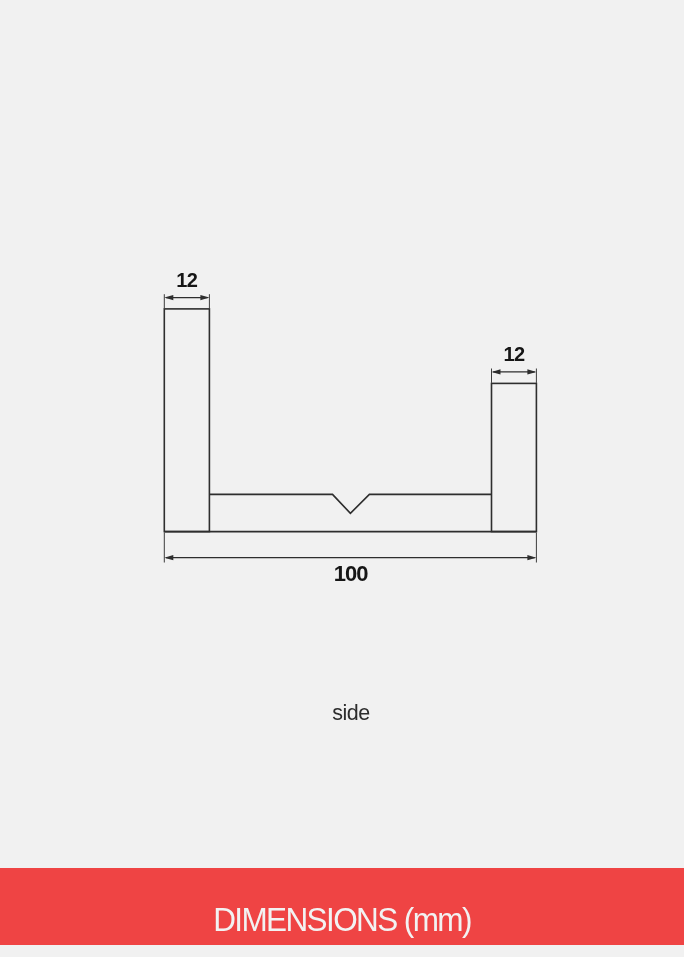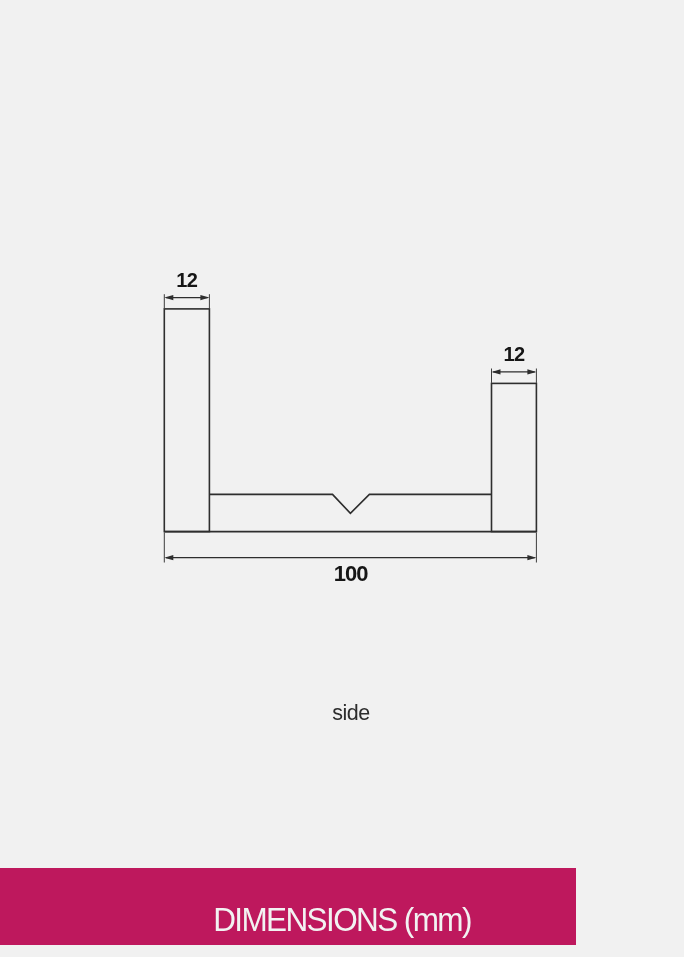--- a/index.html
+++ b/index.html
@@ -1,20 +1,20 @@
 <!DOCTYPE html>
 <html><head>
 <meta charset="utf-8">
 <style>
   html,body{margin:0;padding:0;}
   .stage,.footer{will-change:transform;transform:translateZ(0);}
   body{-webkit-font-smoothing:antialiased;width:684px;height:957px;background:#f1f1f1;overflow:hidden;
        font-family:"Liberation Sans", sans-serif;position:relative;}
   .stage{position:absolute;left:0;top:0;}
-  .footer{position:absolute;left:0;top:868px;width:576px;height:77px;background:#be185d;}
+  .footer{position:absolute;left:0;top:868px;width:684px;height:77px;background:#ef4444;}
   .footer span{display:block;position:absolute;left:0;top:34.7px;width:684px;text-align:center;
       font-size:31.5px;letter-spacing:-1.6px;color:#f2f2f2;line-height:1.0;
       transform:scaleY(1.07);transform-origin:top center;}
 </style>
 </head>
 <body>
 
 <svg class="stage" width="684" height="957" viewBox="0 0 684 957">
 
   <g stroke="#2e2e2e" stroke-width="1.6" fill="none">

